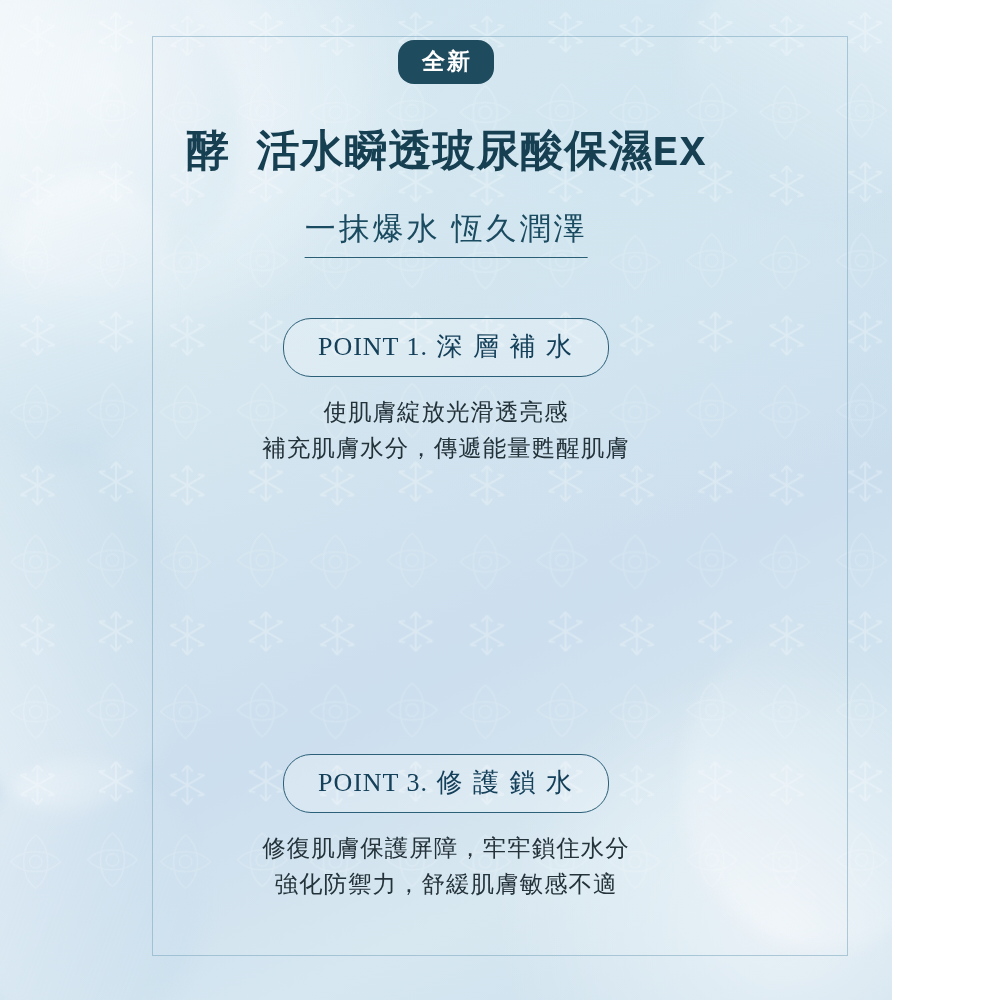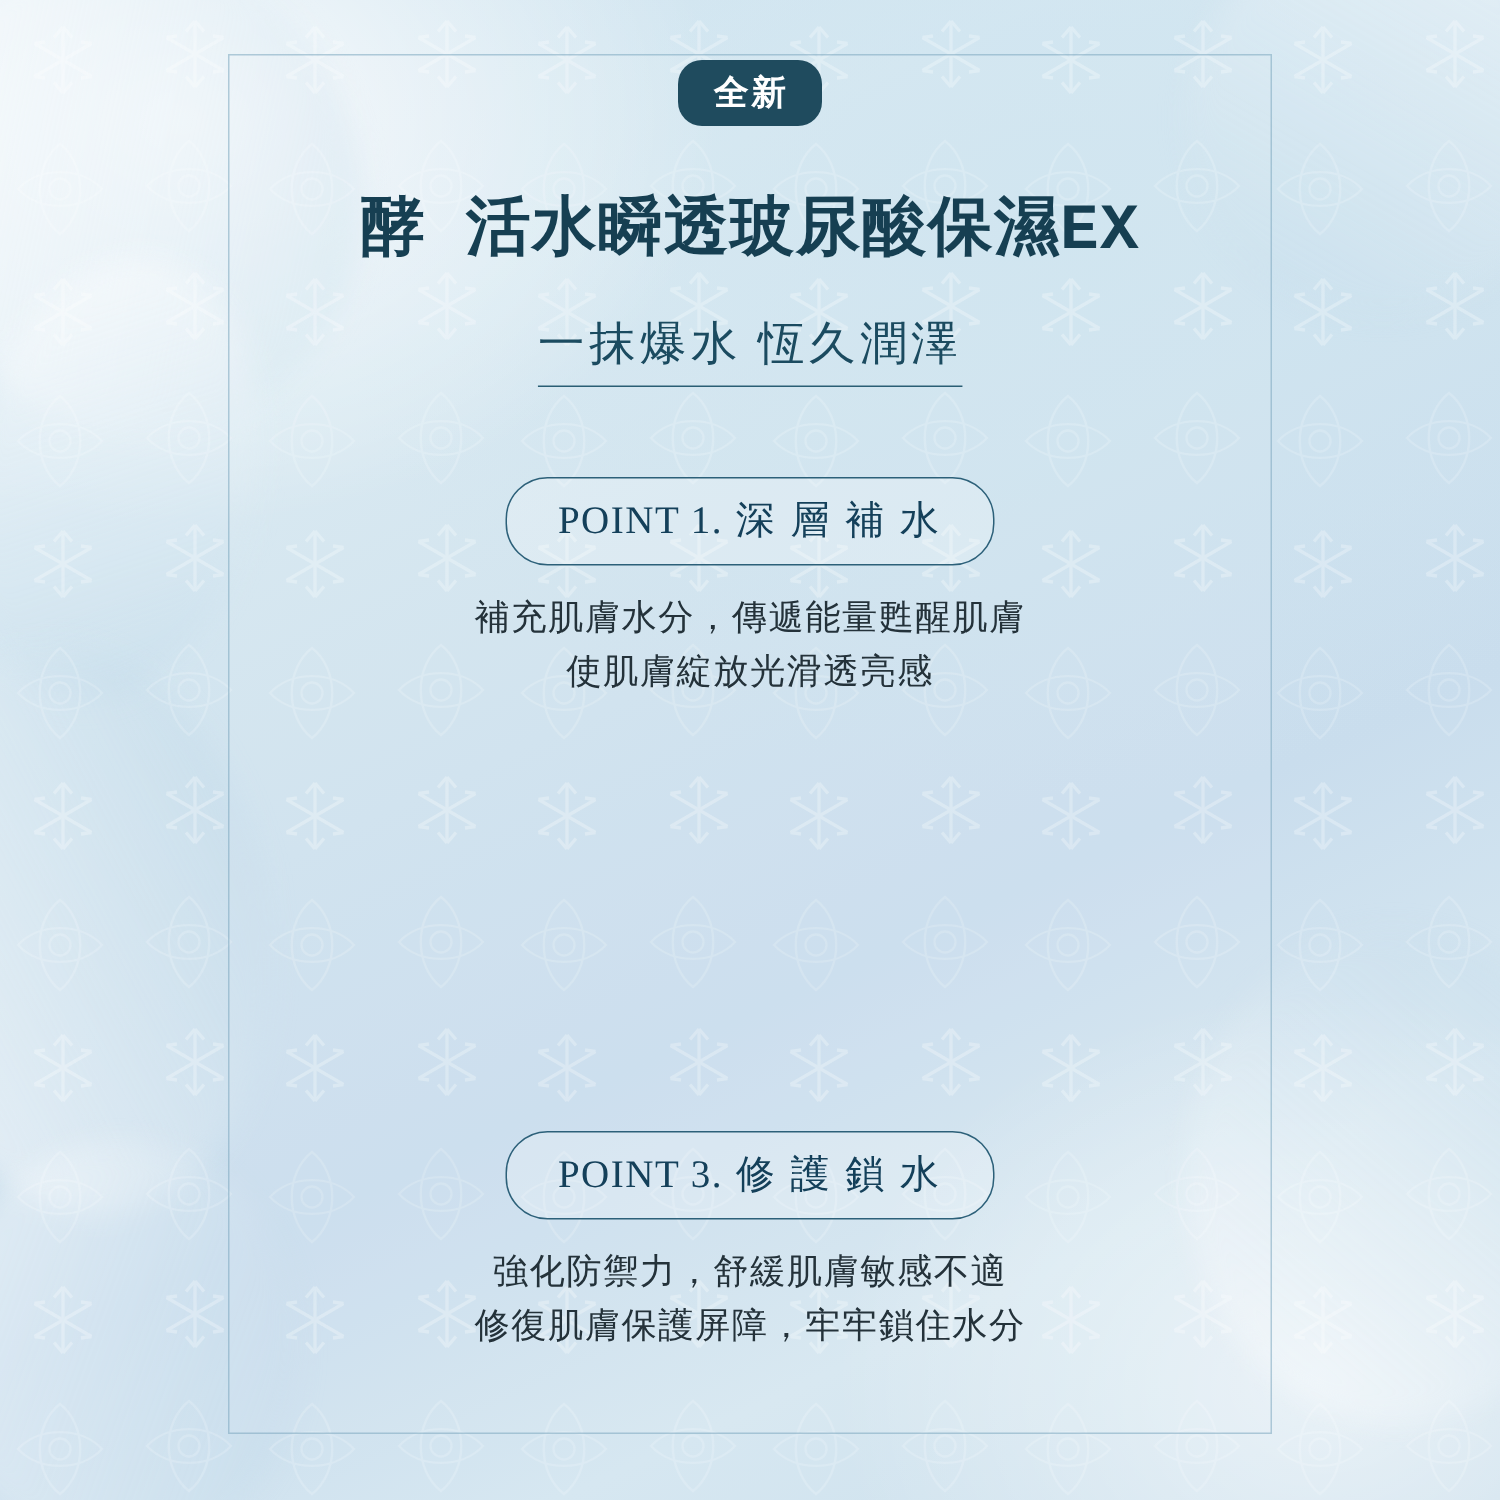--- a/index.html
+++ b/index.html
@@ -9,21 +9,21 @@
   body {
     width: 1000px;
     height: 1000px;
     font-family: "Liberation Sans", sans-serif;
     overflow: hidden;
   }
 
   
   #page {
     position: relative;
-    width: 1000px;
+    width: 892px;
     height: 1000px;
     background:
       radial-gradient(ellipse 60% 45% at 12% 8%, rgba(255,255,255,0.85) 0%, rgba(255,255,255,0.0) 60%),
       radial-gradient(ellipse 50% 40% at 88% 92%, rgba(255,255,255,0.55) 0%, rgba(255,255,255,0.0) 65%),
       radial-gradient(ellipse 70% 55% at 70% 15%, rgba(206,228,240,0.9) 0%, rgba(206,228,240,0.0) 70%),
       linear-gradient(155deg, #cfe3ef 0%, #d8e9f2 22%, #cfe2ee 45%, #c9dded 62%, #d6e7f1 80%, #cbdfec 100%);
     overflow: hidden;
   }
 
   
@@ -187,30 +187,30 @@
 
   <div class="title">酵 活水瞬透玻尿酸保濕EX</div>
   <div class="subtitle">一抹爆水 恆久潤澤</div>
 
   <div class="point" id="point1">
     <div class="pill">
       <span class="num">POINT 1.</span>
       <span>深 層 補 水</span>
     </div>
     <div class="desc">
+      <div>使肌膚綻放光滑透亮感</div>
       <div>補充肌膚水分，傳遞能量甦醒肌膚</div>
-      <div>使肌膚綻放光滑透亮感</div>
     </div>
   </div>
 
 
   <div class="point" id="point3">
     <div class="pill">
       <span class="num">POINT 3.</span>
       <span>修 護 鎖 水</span>
     </div>
     <div class="desc">
+      <div>修復肌膚保護屏障，牢牢鎖住水分</div>
       <div>強化防禦力，舒緩肌膚敏感不適</div>
-      <div>修復肌膚保護屏障，牢牢鎖住水分</div>
     </div>
   </div>
 
 </div>
 
 </body></html>

